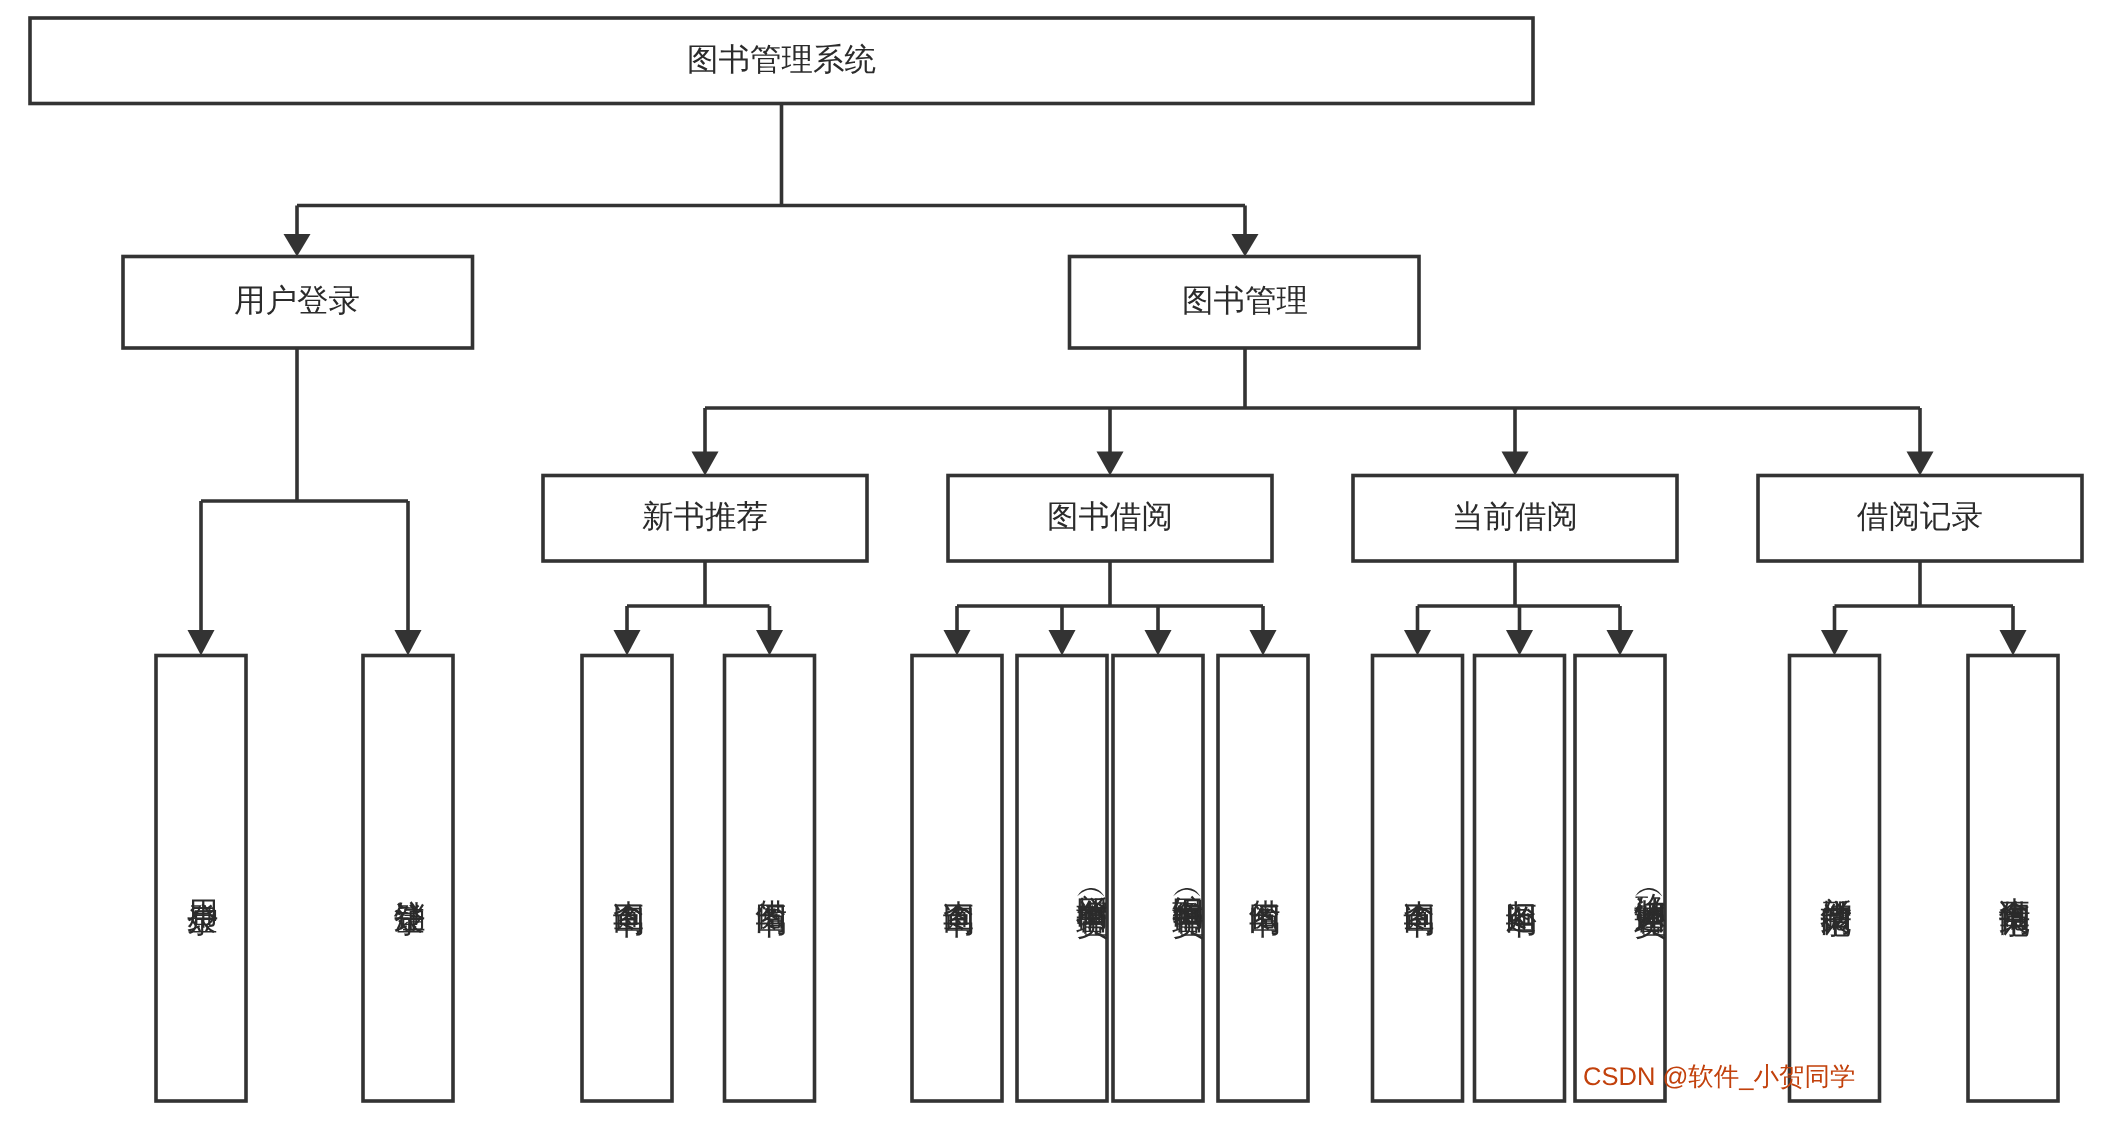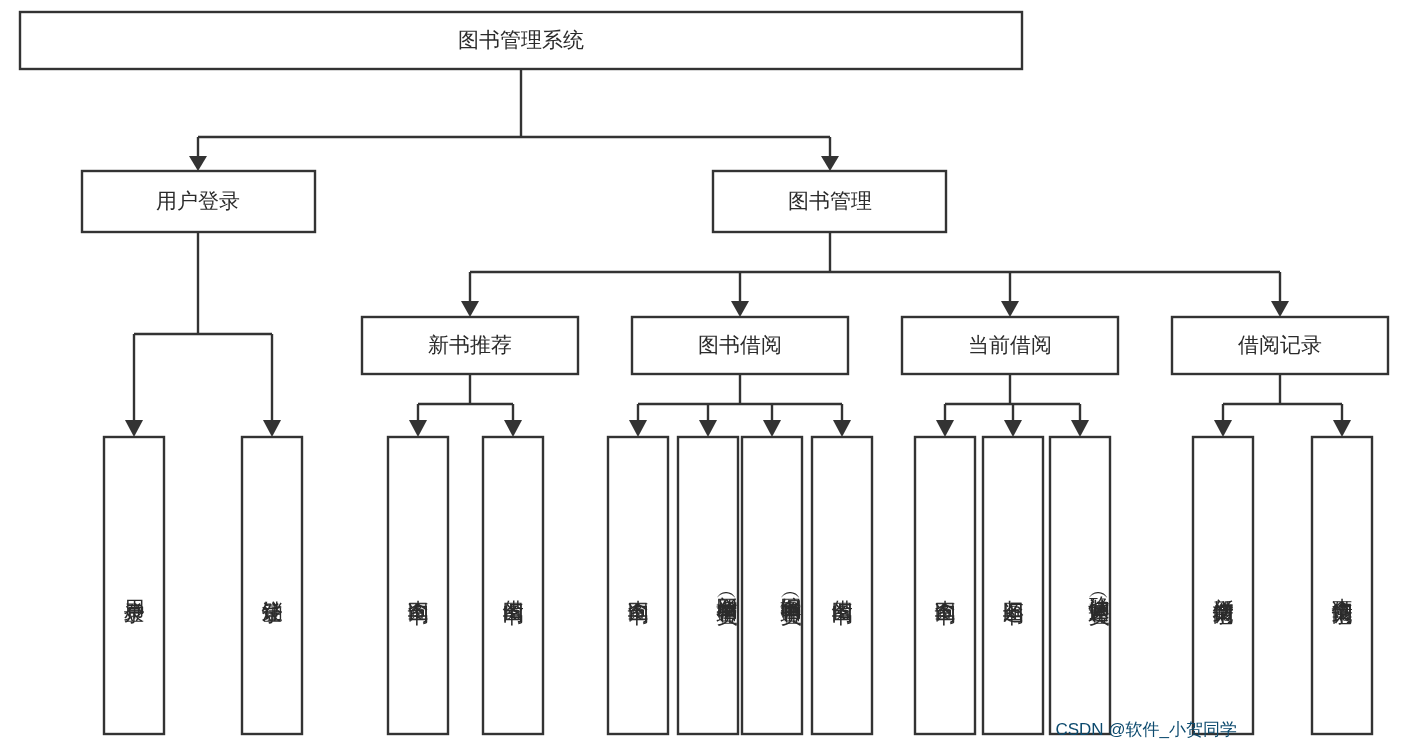--- a/index.html
+++ b/index.html
@@ -60,24 +60,24 @@
     font-size: 21px;
     line-height: 1.06;
     color: #2b2b2b;
     letter-spacing: 1.5px;
     white-space: nowrap;
     pointer-events: none;
   }
   .watermark {
     position: absolute;
     right: 14px;
-    bottom: 6px;
+    bottom: 18px;
     font-family: "Liberation Sans", "DejaVu Sans", sans-serif;
     font-size: 17px;
-    color: #0c4a6e;
+    color: #c2410c;
     white-space: nowrap;
   }
 </style>
 </head>
 <body>
 
 <div id="diagram-root">
 
   <svg class="diagram-canvas" viewBox="0 0 1405 747" xmlns="http://www.w3.org/2000/svg">
 

